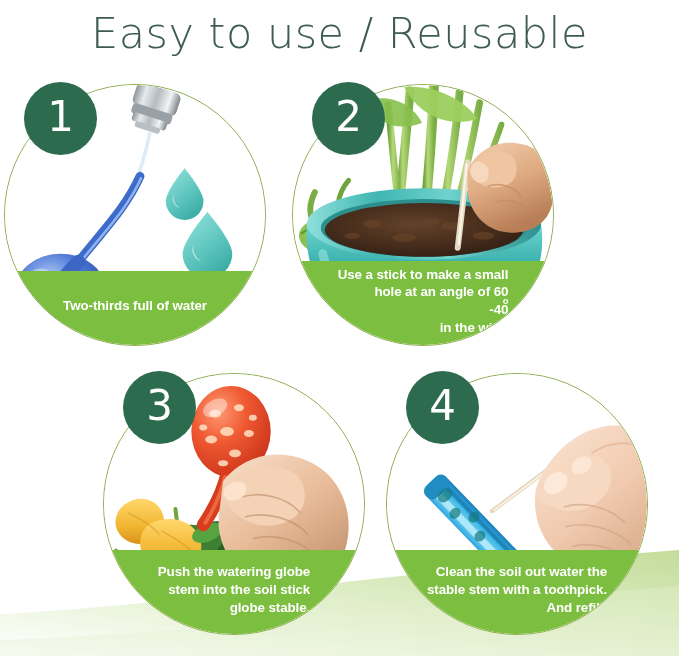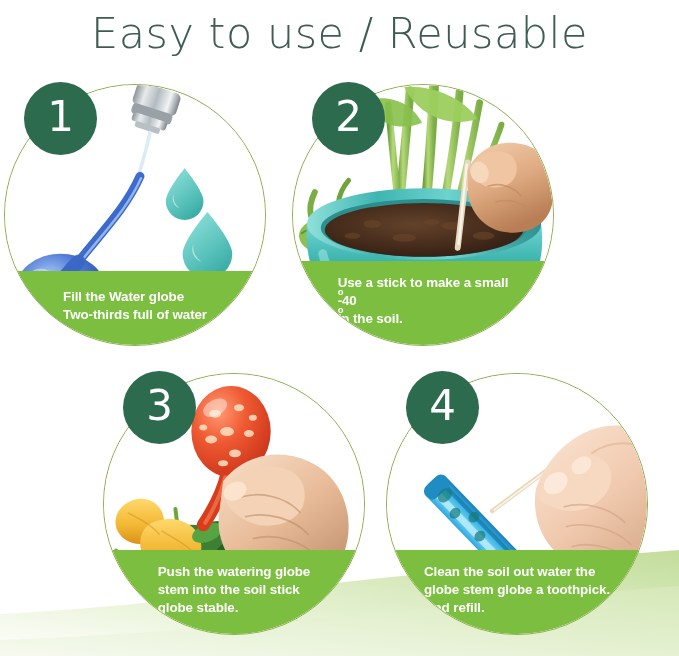--- a/index.html
+++ b/index.html
@@ -83,21 +83,21 @@
     position: absolute;
     left: 0;
     right: 0;
     bottom: 0;
     height: 74px;
     background: #7cbe3f;
     color: #ffffff;
     display: flex;
     align-items: center;
     justify-content: center;
-    text-align: left;
+    text-align: right;
     padding: 0 18px 4px;
     font-size: 13.4px;
     font-weight: bold;
     line-height: 1.32;
     letter-spacing: -0.1px;
     z-index: 4;
   }
   .step-2 .step-caption,
   .step-3 .step-caption,
   .step-4 .step-caption { height: 84px; }
@@ -212,21 +212,20 @@
             <ellipse cx="36" cy="192" rx="11" ry="7" fill="#ffffff" opacity="0.4"></ellipse>
 
             <path d="M181,84 C181,84 200,107 200,117 a19,19 0 0 1 -38,0 C162,107 181,84 181,84 Z" fill="url(#dropG)"></path>
             <path d="M170,110 a13,13 0 0 0 6,14 a10,10 0 0 1 -6,-14 Z" fill="#ffffff" opacity="0.55"></path>
             <path d="M204,128 C204,128 229,157 229,170 a25,25 0 0 1 -50,0 C179,157 204,128 204,128 Z" fill="url(#dropG)"></path>
             <path d="M190,160 a17,17 0 0 0 8,18 a13,13 0 0 1 -8,-18 Z" fill="#ffffff" opacity="0.55"></path>
           </svg>
         </div>
         <div class="step-caption">
           <div>
-            <span>Fill the Water globe</span>
             <span>Two-thirds full of water</span>
           </div>
         </div>
       </div>
       <div class="step-badge">1</div>
     </div>
 
     <div class="step step-2">
       <div class="step-disc">
         <div class="disc-art">
@@ -303,25 +302,26 @@
             <path d="M178,84 C186,70 200,64 214,68 C224,71 228,82 224,92 C219,104 200,106 190,100 C182,95 177,90 178,84 Z" fill="#f0c6a2"></path>
             <path d="M196,102 C208,98 222,102 230,112" stroke="#c08a62" stroke-width="1.6" fill="none" opacity="0.7"></path>
             <path d="M204,118 C216,114 230,118 238,126" stroke="#c08a62" stroke-width="1.6" fill="none" opacity="0.6"></path>
             <ellipse cx="188" cy="88" rx="9" ry="11" fill="#f6d9bd" transform="rotate(-20 188 88)"></ellipse>
           </svg>
         </div>
         <div class="step-caption">
           <div>
             <span>Use a stick to make a small</span>
             <span>
+                <span>hole at an angle of 60</span>
                 <span class="deg">o</span>
                 <span>-40</span>
                 <span class="deg">o</span>
               </span>
-            <span>in the soil.</span>
+            <span>in the with.</span>
           </div>
         </div>
       </div>
       <div class="step-badge">2</div>
     </div>
 
     <div class="step step-3">
       <div class="step-disc">
         <div class="disc-art">
           <svg viewBox="0 0 262 262" preserveAspectRatio="xMidYMid slice">
@@ -459,21 +459,21 @@
               <path d="M178,134 C198,128 224,134 240,150"></path>
               <path d="M180,154 C200,148 230,156 246,172"></path>
               <path d="M186,174 C206,168 234,176 250,190"></path>
             </g>
             <path d="M206,80 C226,66 252,66 268,82" stroke="#dfae8d" stroke-width="2" fill="none" opacity="0.55"></path>
           </svg>
         </div>
         <div class="step-caption">
           <div>
             <span>Clean the soil out water the</span>
-            <span>globe stem globe a toothpick.</span>
+            <span>stable stem with a toothpick.</span>
             <span>And refill.</span>
           </div>
         </div>
       </div>
       <div class="step-badge">4</div>
     </div>
 
   </div>
 </div>
 

